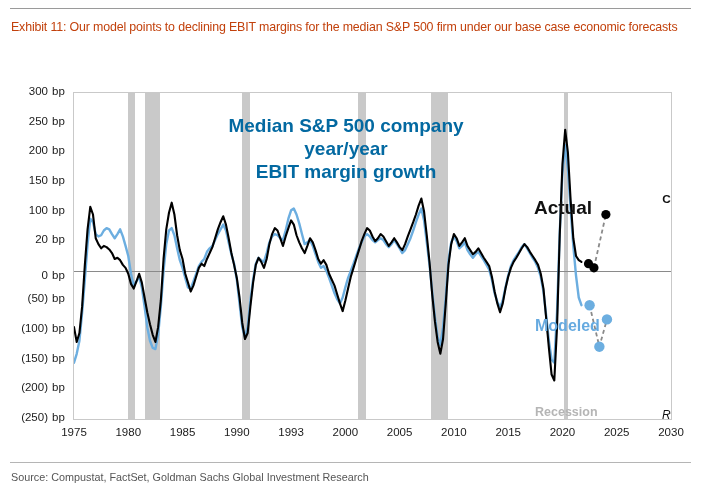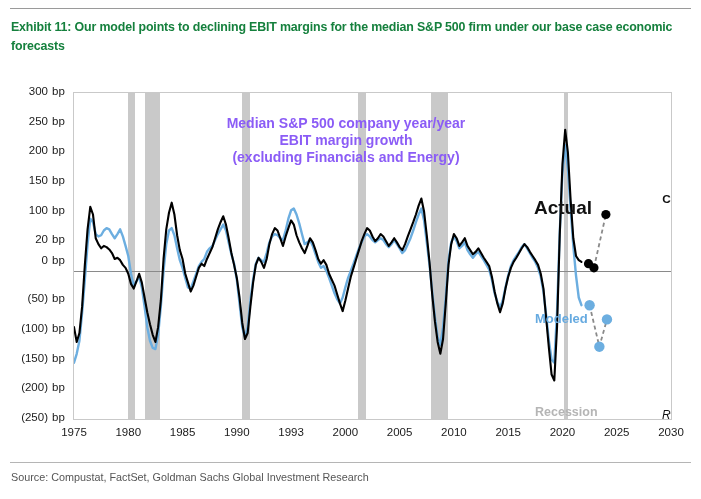--- a/index.html
+++ b/index.html
@@ -11,22 +11,22 @@
     color: #1a1a1a;
     overflow: hidden;
     position: relative;
   }
   .top-rule {
     position: absolute; left: 10px; top: 8px; width: 681px; height: 1px;
     background: #9a9a9a;
   }
   .exhibit-title {
     position: absolute; left: 11px; top: 18px; width: 680px;
-    font-size: 12.4px; font-weight: bold; line-height: 19px;
-    color: #15803d; letter-spacing: -0.15px;
+    font-size: 12.4px; font-weight: normal; line-height: 19px;
+    color: #c2410c; letter-spacing: -0.15px;
   }
   
   #chart {
     position: absolute; left: 0px; top: 82px; width: 701px; height: 360px;
   }
   .plot-frame {
     position: absolute; left: 73px; top: 10px; width: 599px; height: 328px;
     border: 1px solid #c9c9c9;
     background: #ffffff;
     overflow: hidden;
@@ -44,28 +44,28 @@
     text-align: center; width: 40px;
   }
 
   svg.series { position: absolute; left: 0; top: 0; }
 
   .ann {
     position: absolute; font-weight: bold; line-height: 1.18;
   }
   #ann-chart-title {
     left: 112px; top: 22px; width: 320px; text-align: center;
-    font-size: 14px; color: #8b5cf6; line-height: 1.2;
+    font-size: 19px; color: #0369a1; line-height: 1.2;
   }
   #ann-actual { left: 460px; top: 104px; font-size: 19px; color: #111; }
   #ann-consensus {
     left: 578px; top: 100px; width: 84px; text-align: center;
     font-size: 11.8px; color: #111;
   }
-  #ann-modeled { left: 461px; top: 218px; font-size: 13px; color: #66aae0; text-align: center; }
+  #ann-modeled { left: 461px; top: 224px; font-size: 16px; color: #66aae0; text-align: center; }
   #ann-recession { left: 461px; top: 312px; font-size: 12.5px; color: #b5b5b5; }
   #ann-r2 {
     left: 588px; top: 313px; font-size: 12px; color: #111;
     font-style: italic; font-weight: normal;
   }
   #ann-r2 sup { font-size: 8.5px; }
 
   .bottom-rule {
     position: absolute; left: 10px; top: 462px; width: 681px; height: 1px;
     background: #b5b5b5;
@@ -84,21 +84,21 @@
 
 <div id="chart">
 
   <div id="ylabels">
       <div class="ylabel" style="top: 3px;"><span class="num">300</span><span class="bp">bp</span></div>
       <div class="ylabel" style="top: 32.6364px;"><span class="num">250</span><span class="bp">bp</span></div>
       <div class="ylabel" style="top: 62.2727px;"><span class="num">200</span><span class="bp">bp</span></div>
       <div class="ylabel" style="top: 91.9091px;"><span class="num">150</span><span class="bp">bp</span></div>
       <div class="ylabel" style="top: 121.545px;"><span class="num">100</span><span class="bp">bp</span></div>
       <div class="ylabel" style="top: 151.182px;"><span class="num">20</span><span class="bp">bp</span></div>
-      <div class="ylabel" style="top: 172px;"><span class="num">0</span><span class="bp">bp</span></div>
+      <div class="ylabel" style="top: 187px;"><span class="num">0</span><span class="bp">bp</span></div>
       <div class="ylabel" style="top: 210.455px;"><span class="num">(50)</span><span class="bp">bp</span></div>
       <div class="ylabel" style="top: 240.091px;"><span class="num">(100)</span><span class="bp">bp</span></div>
       <div class="ylabel" style="top: 269.727px;"><span class="num">(150)</span><span class="bp">bp</span></div>
       <div class="ylabel" style="top: 299.364px;"><span class="num">(200)</span><span class="bp">bp</span></div>
       <div class="ylabel" style="top: 329px;"><span class="num">(250)</span><span class="bp">bp</span></div>
     </div>
 
   <div id="xlabels">
       <div class="xlabel" style="left: 54px;">1975</div>
       <div class="xlabel" style="left: 108.273px;">1980</div>
@@ -133,21 +133,20 @@
         <circle cx="532.96" cy="226.42" r="5.2" fill="#6CAEE0"></circle>
         <path d="M514.51 170.71 L519.93 174.85 L531.87 121.51" fill="none" stroke="#8a8a8a" stroke-width="1.8" stroke-dasharray="4 3"></path>
         <circle cx="514.51" cy="170.71" r="4.6" fill="#000000"></circle>
         <circle cx="519.93" cy="174.85" r="4.6" fill="#000000"></circle>
         <circle cx="531.87" cy="121.51" r="4.6" fill="#000000"></circle>
       </svg>
 
     <div class="ann" id="ann-chart-title">
         <div>Median S&amp;P 500 company year/year</div>
         <div>EBIT margin growth</div>
-        <div>(excluding Financials and Energy)</div>
       </div>
     <div class="ann" id="ann-actual">Actual</div>
     <div class="ann" id="ann-consensus">
         <div>Consensus</div>
         <div>forecast</div>
       </div>
     <div class="ann" id="ann-modeled">Modeled</div>
     <div class="ann" id="ann-recession">Recession</div>
     <div class="ann" id="ann-r2"><i>R</i><sup>2</sup> =0.64</div>
   </div>

